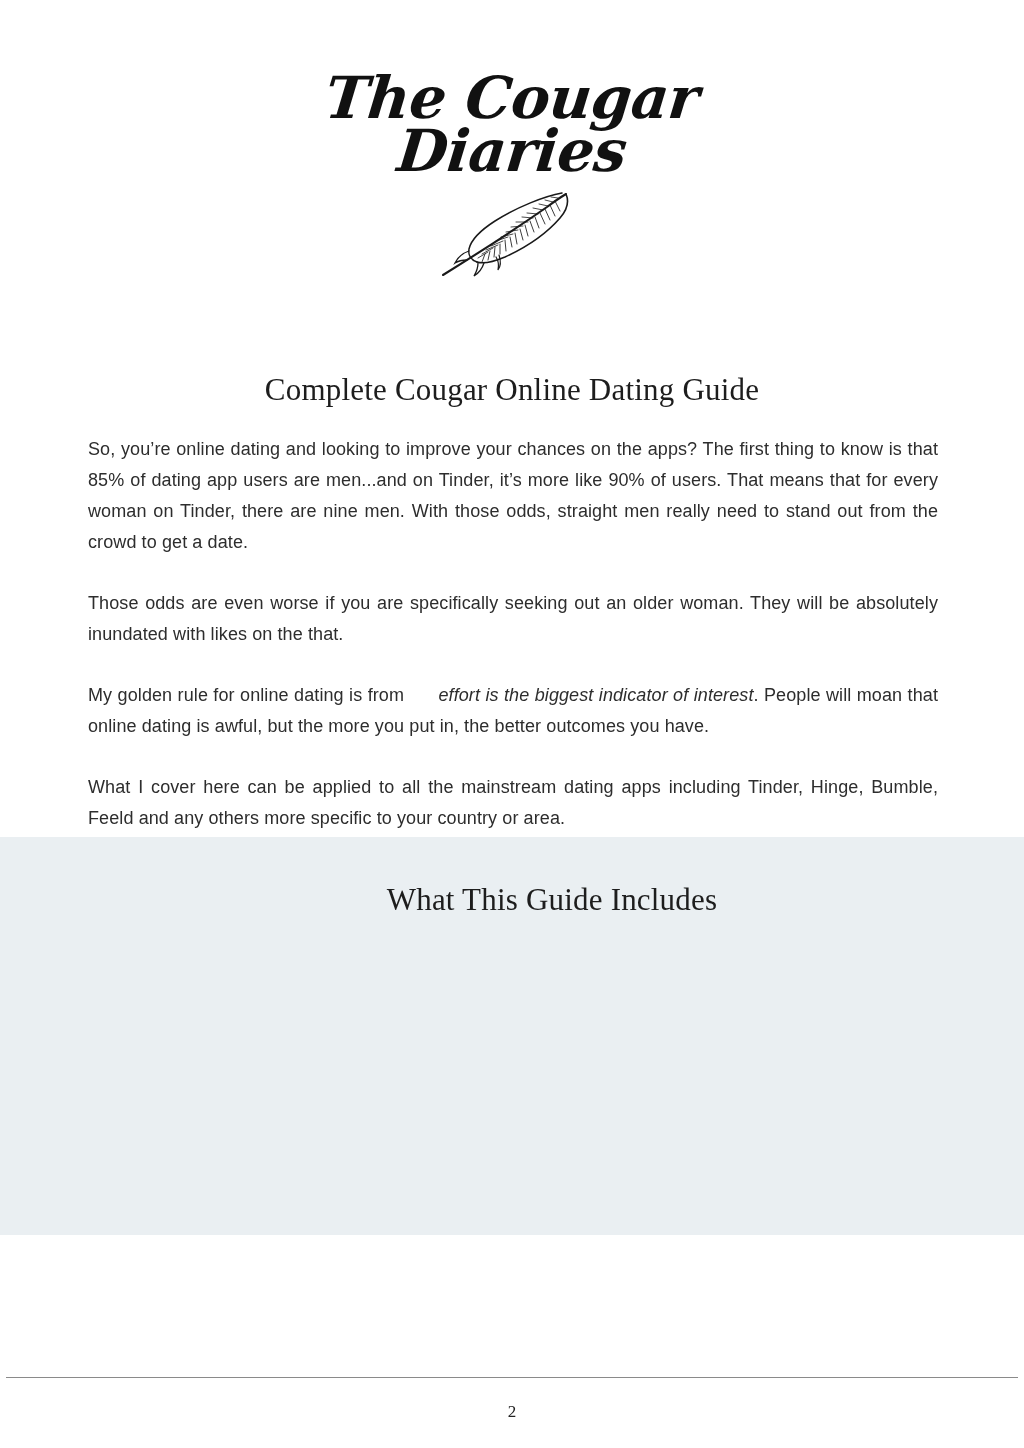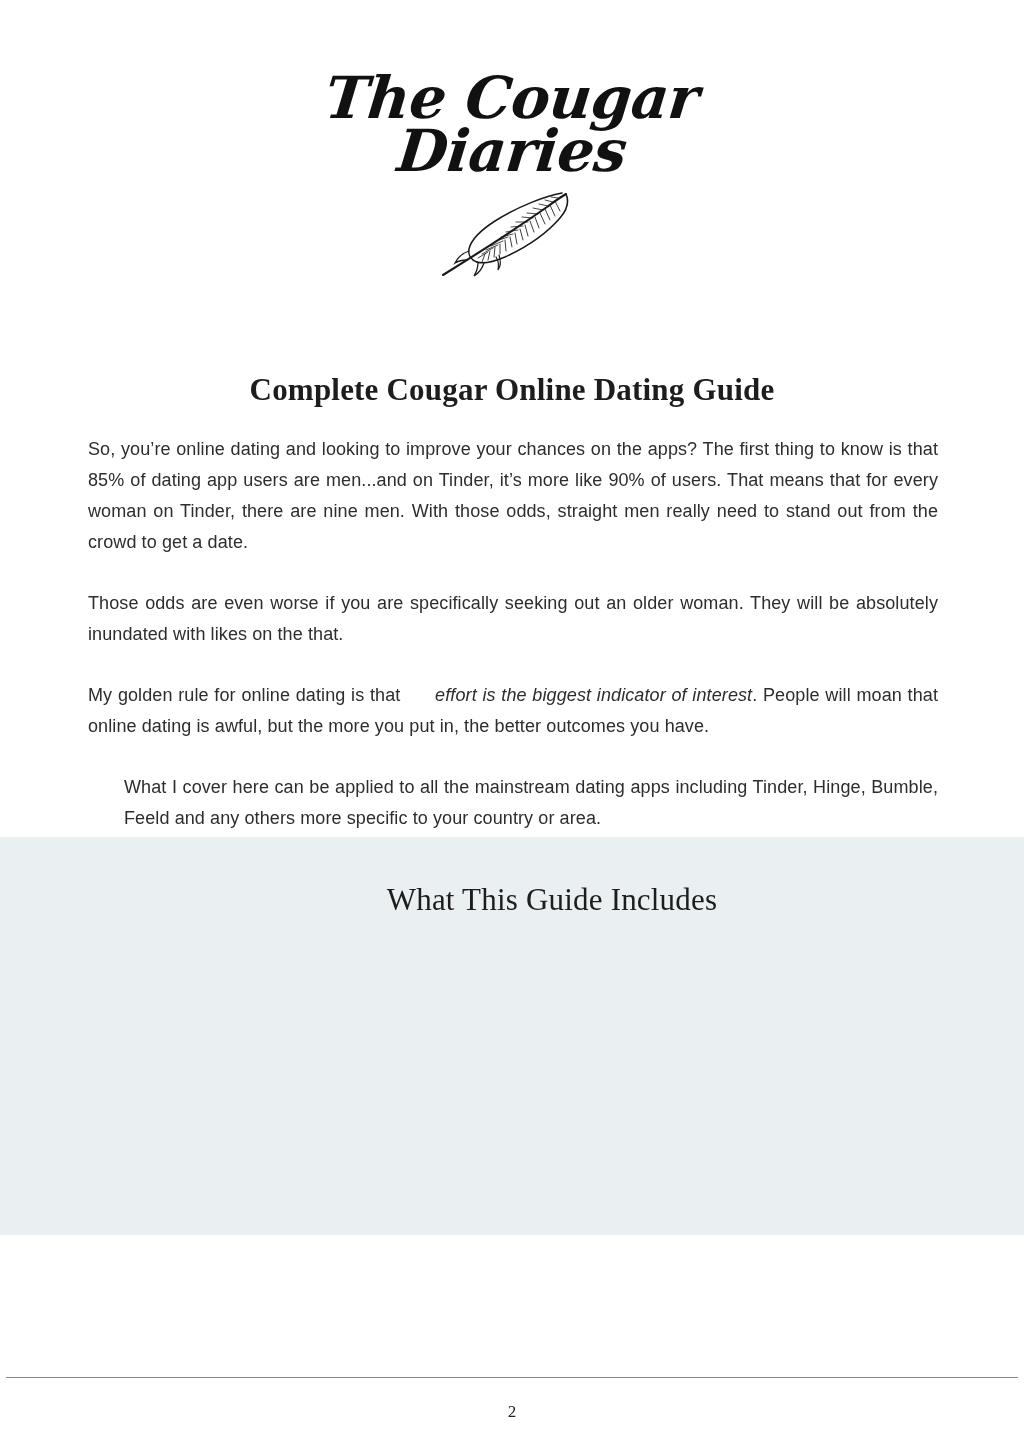--- a/index.html
+++ b/index.html
@@ -51,21 +51,21 @@
 
   
   .page-title {
     position: absolute;
     top: 372px;
     left: 0;
     width: 1024px;
     text-align: center;
     font-family: "Liberation Serif", serif;
     font-size: 31px;
-    font-weight: bold;
+    font-weight: normal;
     color: #1d1d1d;
     letter-spacing: 0.2px;
     margin: 0;
   }
 
   
   .body-copy {
     position: absolute;
     top: 434px;
     left: 88px;
@@ -74,21 +74,21 @@
   .body-copy p {
     margin: 0 0 30px 0;
     font-family: "Liberation Sans", sans-serif;
     font-size: 18px;
     line-height: 31px;
     color: #2d2d2d;
     text-align: justify;
     text-justify: inter-word;
     letter-spacing: 0.1px;
   }
-  .body-copy p:last-child { margin-bottom: 0; margin-left: 36px; }
+  .body-copy p:last-child { margin-bottom: 0; }
   .body-copy em {
     font-style: italic;
     margin-left: 29px;
   }
 
   
   .guide-band {
     position: absolute;
     top: 837px;
     left: 0;
@@ -203,21 +203,21 @@
       </g>
     </svg>
   </div>
 </div>
 
 <h1 class="page-title">Complete Cougar Online Dating Guide</h1>
 
 <div class="body-copy">
   <p>So, you’re online dating and looking to improve your chances on the apps? The first thing to know is that 85% of dating app users are men...and on Tinder, it’s more like 90% of users. That means that for every woman on Tinder, there are nine men. With those odds, straight men really need to stand out from the crowd to get a date.</p>
   <p>Those odds are even worse if you are specifically seeking out an older woman. They will be absolutely inundated with likes on the that.</p>
-  <p><span>My golden rule for online dating is that </span><em>effort is the biggest indicator of interest</em><span>. People will moan that online dating is awful, but the more you put in, the better outcomes you have.</span></p>
+  <p><span>My golden rule for online dating is from </span><em>effort is the biggest indicator of interest</em><span>. People will moan that online dating is awful, but the more you put in, the better outcomes you have.</span></p>
   <p>What I cover here can be applied to all the mainstream dating apps including Tinder, Hinge, Bumble, Feeld and any others more specific to your country or area.</p>
 </div>
 
 <section class="guide-band">
   <h2 class="band-title">What This Guide Includes</h2>
 </section>
 
 <div class="footer-rule"></div>
 <div class="page-number">2</div>
 

